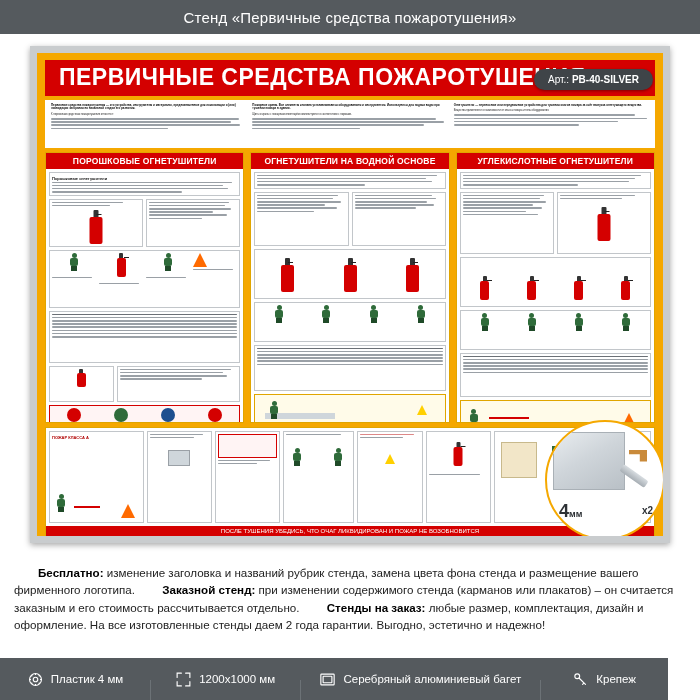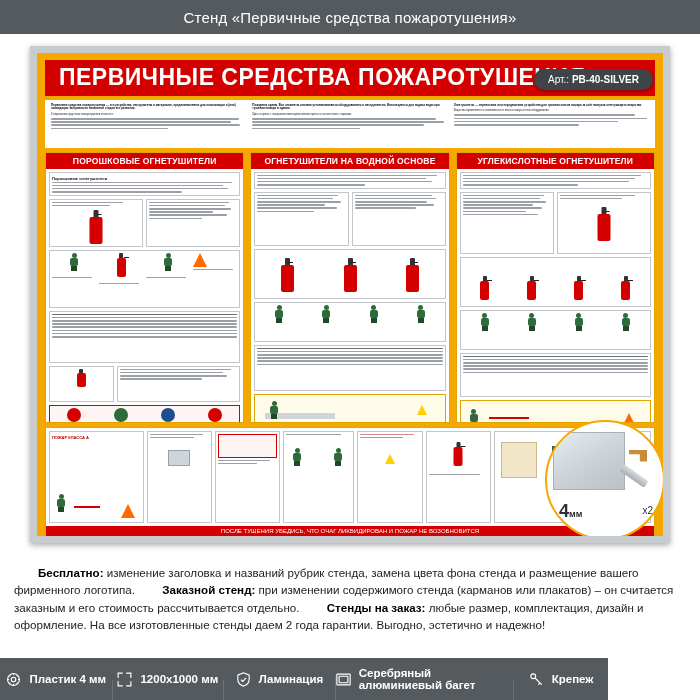--- a/index.html
+++ b/index.html
@@ -128,41 +128,41 @@
   }
   .sc-img{
     position:absolute;left:6px;top:10px;width:70px;height:56px;
     background:linear-gradient(150deg,#e8ecef 0%,#cfd5da 45%,#b9c0c6 100%);
     border:1px solid #a9b0b6;
   }
   .sc-4mm{
     position:absolute;left:12px;bottom:16px;font-weight:bold;font-size:14px;color:#2d3135;
   }
   .sc-4mm span{font-size:9px;}
-  .sc-x2{position:absolute;right:10px;bottom:22px;font-size:10px;font-weight:normal;color:#2d3135;}
+  .sc-x2{position:absolute;right:10px;bottom:22px;font-size:10px;font-weight:bold;color:#2d3135;}
   .sc-screw{
     position:absolute;right:14px;top:50px;width:30px;height:8px;
     background:linear-gradient(180deg,#d8dde1,#a7aeb4);transform:rotate(35deg);
     border-radius:2px;
   }
   .sc-brack{
     position:absolute;right:16px;top:28px;width:18px;height:12px;background:#c98a3a;
     clip-path:polygon(0 0,100% 0,100% 100%,60% 100%,60% 40%,0 40%);
   }
   
   .desc{
     padding:10px 14px 8px 14px;
     font-size:11.6px;line-height:1.5;color:#222;
   }
   .desc b{color:#000;margin-left:24px;}
   
   .footer{
-    position:absolute;left:0;bottom:0;width:608px;height:42px;
+    position:absolute;left:0;bottom:0;width:668px;height:42px;
     background:#555a5e;color:#fff;
-    display:flex;align-items:center;font-weight:bold;
+    display:flex;align-items:center;
   }
   .fitem{
     flex:1;display:flex;align-items:center;justify-content:center;gap:7px;
     font-size:11.5px;position:relative;
   }
   .fitem + .fitem:before{
     content:"";position:absolute;left:0;top:9px;height:24px;width:1px;background:#6c7276;
   }
   .ficon{width:17px;height:17px;flex:0 0 17px;}
   svg{display:block;}
@@ -545,29 +545,20 @@
 
   <div class="fitem">
     <span class="ficon">
       <svg viewBox="0 0 24 24" width="17" height="17" fill="none" stroke="#fff" stroke-width="1.6" stroke-linecap="round">
         <path d="M3 9V3h6M21 9V3h-6M3 15v6h6M21 15v6h-6"></path>
       </svg>
     </span>
     <span>1200x1000 мм</span>
   </div>
 
-  <div class="fitem">
-    <span class="ficon">
-      <svg viewBox="0 0 24 24" width="17" height="17" fill="none" stroke="#fff" stroke-width="1.6" stroke-linejoin="round">
-        <path d="M12 2.6l8 3.2v6c0 5-3.6 8.4-8 9.6-4.4-1.2-8-4.6-8-9.6v-6z"></path>
-        <path d="M8.4 12.2l2.6 2.6 4.6-5"></path>
-      </svg>
-    </span>
-    <span>Ламинация</span>
-  </div>
 
   <div class="fitem" style="flex:1.6;">
     <span class="ficon">
       <svg viewBox="0 0 24 24" width="17" height="17" fill="none" stroke="#fff" stroke-width="1.6">
         <rect x="2.6" y="4.4" width="18.8" height="15.2" rx="1"></rect>
         <rect x="5.8" y="7.4" width="12.4" height="9.2" rx="0.6"></rect>
       </svg>
     </span>
     <span>Серебряный алюминиевый багет</span>
   </div>

